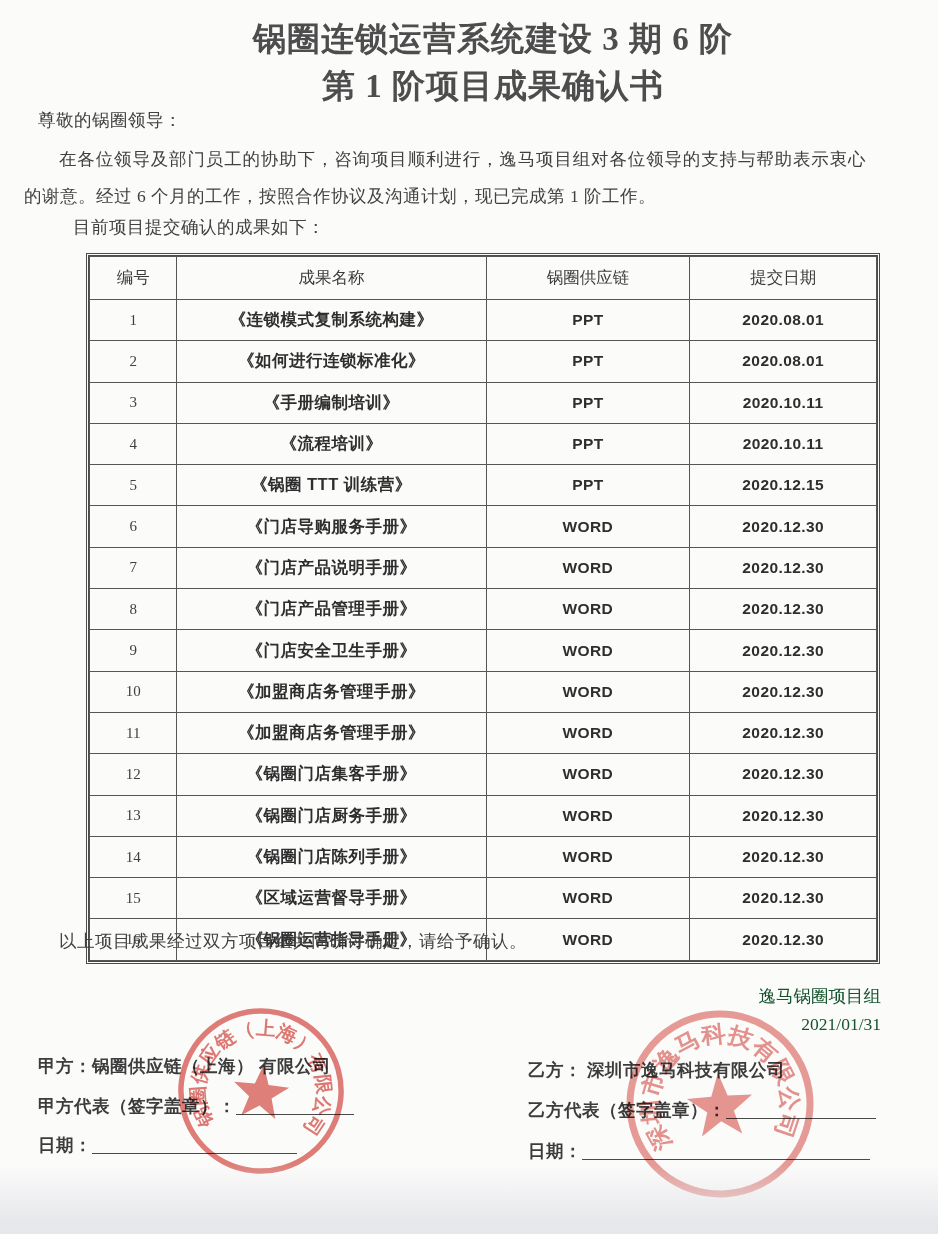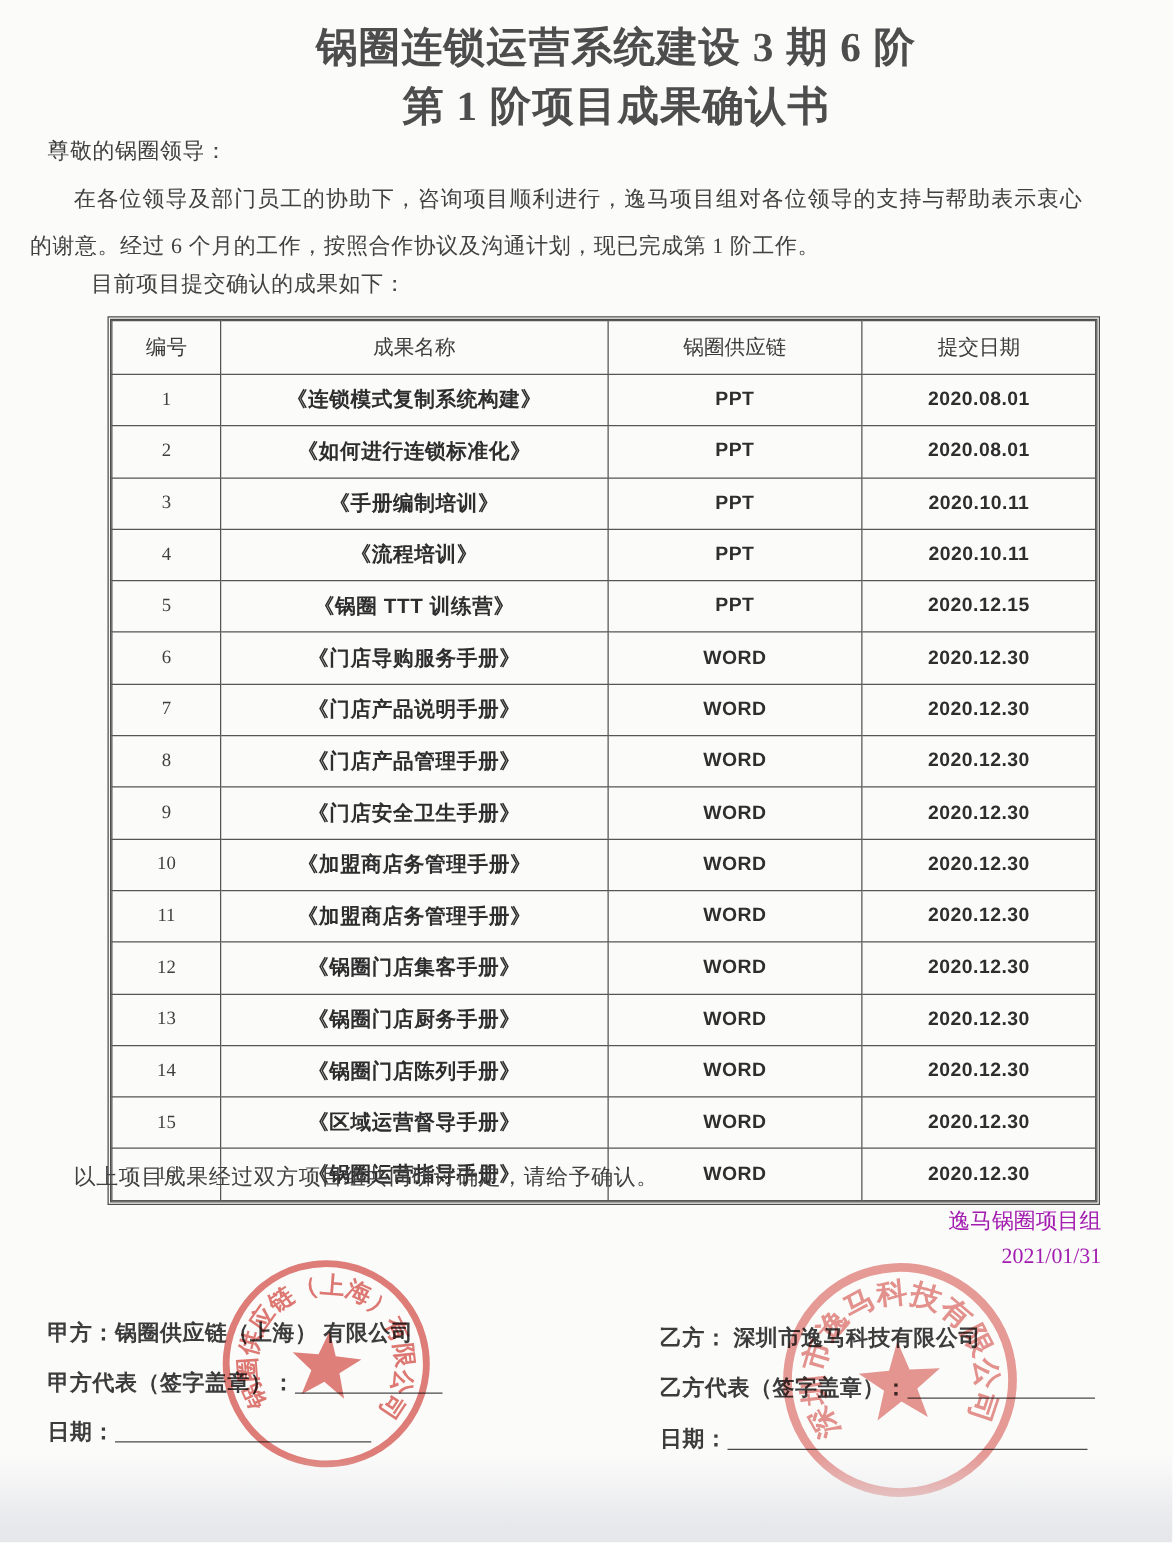--- a/index.html
+++ b/index.html
@@ -18,21 +18,21 @@
     position:absolute;top:16px;left:0;width:938px;text-align:center;
     font-weight:700;font-size:33px;line-height:47px;color:#4d4d4d;
     letter-spacing:1px;
     margin-left:24px;
   }
   .body-text{position:absolute;font-size:17.5px;color:#414141;letter-spacing:0.5px;}
   .salutation{top:108px;left:38px;}
   .para1{top:141px;left:24px;width:842px;line-height:36.5px;text-indent:2em;text-align:justify;}
   .para2{top:215px;left:38px;text-indent:2em;}
   .closing{top:929px;left:38px;text-indent:1.2em;}
-  .signoff{position:absolute;right:57px;text-align:right;font-size:17.5px;color:#a21caf;}
+  .signoff{position:absolute;right:57px;text-align:right;font-size:17.5px;color:#14532d;margin-top:20px;}
   .signoff-team{top:964px;}
   .signoff-date{top:994px;}
 
   .table-wrap{
     position:absolute;top:253px;left:86px;width:788px;
     border:3px double #4c4c4c;
   }
   table.results{
     border-collapse:collapse;table-layout:fixed;width:100%;
   }

